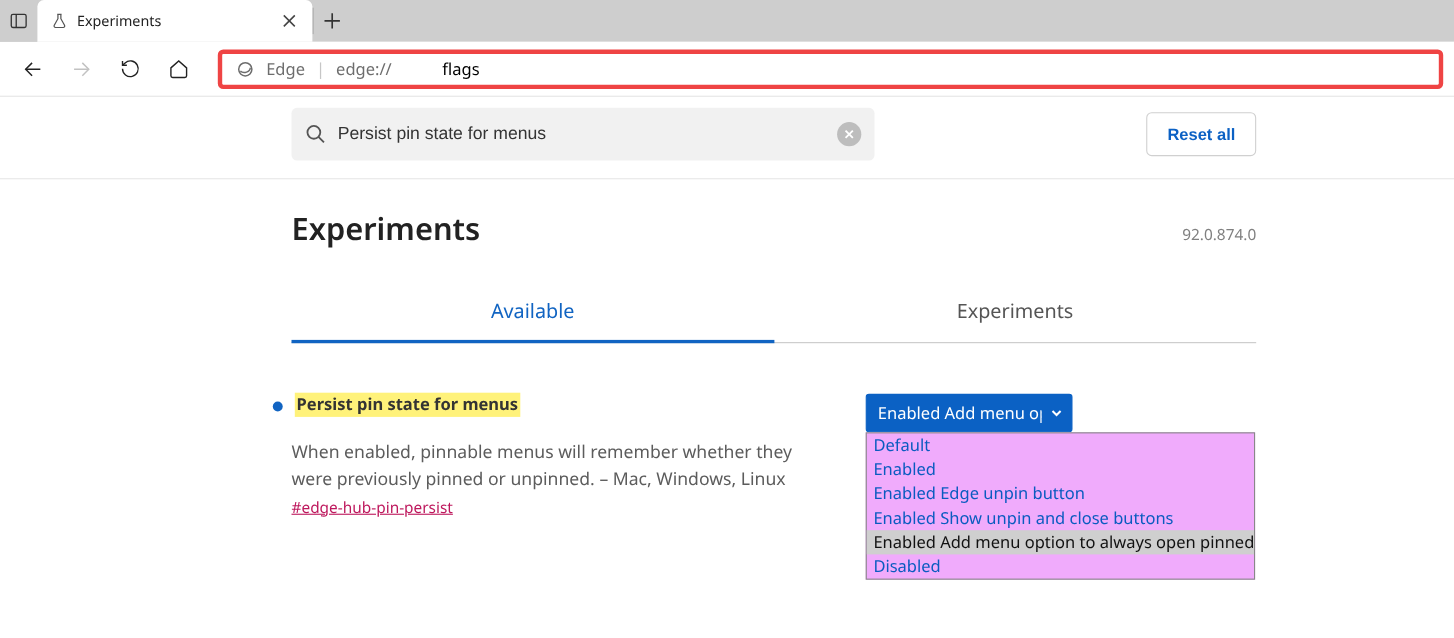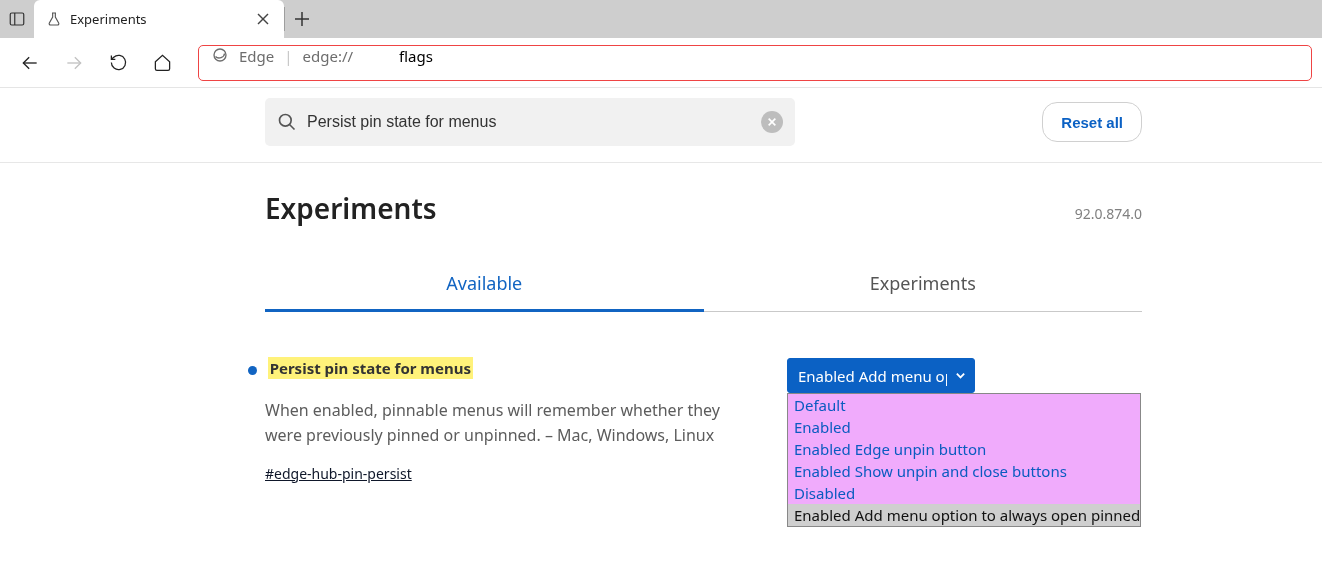--- a/index.html
+++ b/index.html
@@ -73,24 +73,24 @@
   width: 40px; height: 40px;
   display: flex; align-items: center; justify-content: center;
   color: #333;
   border-radius: 4px;
 }
 .nav-btn.disabled { color: #bcbcbc; }
 .addrbar {
   flex: 1;
   height: 36px;
   margin-left: 12px;
-  border: 1px solid #ef4444;
+  border: 4px solid #ef4444;
   border-radius: 5px;
   display: flex;
-  align-items: flex-start;
+  align-items: center;
   padding: 0 12px;
   gap: 10px;
   color: #6d6d6d;
   font-size: 15px;
 }
 .addrbar .sep { color: #c6c6c6; }
 .addrbar .url-bold { color: #000; margin-left: 36px; }
 
 
 .content {
@@ -125,21 +125,21 @@
   width: 22px; height: 22px;
   border-radius: 50%;
   background: #bdbdbd;
   display: flex; align-items: center; justify-content: center;
   color: #fff; font-size: 12px;
 }
 .resetall-btn {
   height: 40px;
   padding: 0 18px;
   border: 1px solid #d0d0d0;
-  border-radius: 15px;
+  border-radius: 5px;
   background: #fff;
   color: #0b61c4;
   font-size: 15px;
   font-weight: 600;
 }
 
 .headrow {
   display: flex;
   align-items: baseline;
   justify-content: space-between;
@@ -194,23 +194,23 @@
   padding: 1px 2px;
 }
 .flag-desc {
   margin: 20px 0 0 17px;
   font-size: 16px;
   color: #5c5c5c;
   line-height: 1.55;
   max-width: 630px;
 }
 .flag-hash {
-  margin: 16px 0 0 17px;
+  margin: 4px 0 0 17px;
   font-size: 14px;
-  color: #0f172a;
+  color: #be185d;
   text-decoration: underline;
 }
 
 .flag-right { width: 355px; position: relative; }
 .select-btn {
   width: 188px;
   height: 35px;
   background: #0b61c4;
   color: #fff;
   border: 1px solid #0b61c4;
@@ -366,19 +366,19 @@
           <svg width="11" height="11" viewBox="0 0 12 12" fill="none" stroke="#fff" stroke-width="2">
               <polyline points="2 4 6 8 10 4"></polyline>
             </svg>
         </span>
       </div>
       <div class="dropdown">
         <div class="opt">Default</div>
         <div class="opt">Enabled</div>
         <div class="opt">Enabled Edge unpin button</div>
         <div class="opt">Enabled Show unpin and close buttons</div>
+        <div class="opt sel">Enabled Add menu option to always open pinned</div>
         <div class="opt">Disabled</div>
-        <div class="opt sel">Enabled Add menu option to always open pinned</div>
       </div>
     </div>
   </div>
 
 </div>
 
 </body></html>

